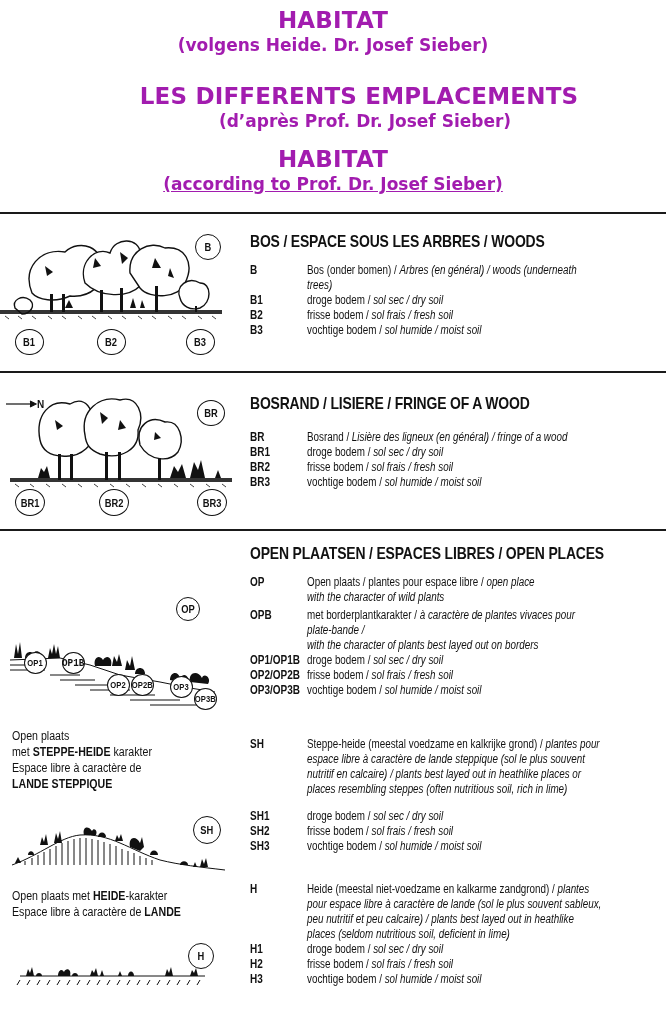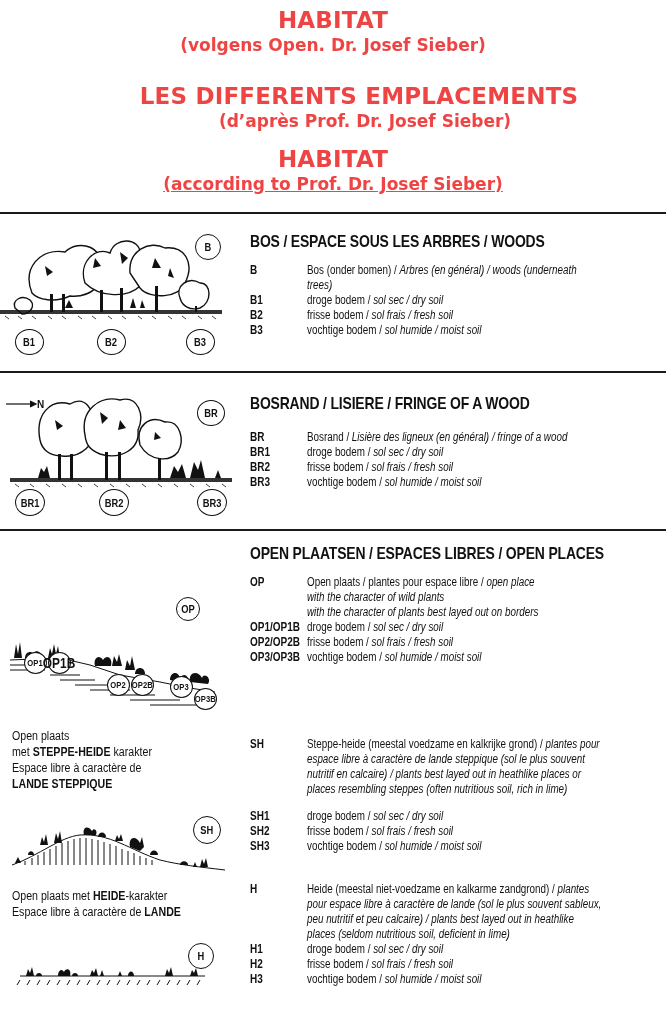--- a/index.html
+++ b/index.html
@@ -1,38 +1,38 @@
 <!DOCTYPE html>
 <html><head>
 <meta charset="utf-8">
 <style>
   html, body { margin:0; padding:0; background:#ffffff; }
   body { width:666px; height:1030px; position:relative; overflow:hidden; color:#111; font-family:"Liberation Sans", sans-serif; }
-  .hdr { position:absolute; left:0; width:666px; text-align:center; font-family:"DejaVu Sans", sans-serif; color:#ef4444; }
+  .hdr { position:absolute; left:0; width:666px; text-align:center; font-family:"DejaVu Sans", sans-serif; color:#a21caf; }
   .hdr .big { font-weight:bold; font-size:23px; letter-spacing:0.2px; }
   .hdr .sub { font-weight:bold; font-size:17px; }
   .rule { position:absolute; left:0; width:666px; height:2px; background:#1a1a1a; }
   .sec-title { position:absolute; left:250px; font-family:"Liberation Sans", sans-serif; font-weight:bold; font-size:17px; transform:scaleX(0.82); transform-origin:left center; white-space:nowrap; letter-spacing:-0.2px; }
   .entries { position:absolute; left:250px; width:416px; }
   .entry { display:flex; font-size:12px; line-height:15px; }
   .code { width:57px; flex:none; font-weight:bold; font-size:12.5px; transform:scaleX(0.8); transform-origin:left center; white-space:nowrap; }
   .desc { flex:1; transform:scaleX(0.82); transform-origin:left top; width:122%; white-space:normal; }
   .desc i { font-style:italic; }
   .side-label { position:absolute; left:12px; font-size:12.5px; line-height:16px; transform:scaleX(0.85); transform-origin:left top; white-space:nowrap; }
   .side-label b { font-weight:bold; }
   .circle { position:absolute; border:1.6px solid #111; border-radius:50%; display:flex; align-items:center; justify-content:center; font-weight:bold; font-size:11px; background:#fff; box-sizing:border-box; }
   .circle span { transform:scaleX(0.85); }
   svg { position:absolute; }
 </style>
 </head>
 <body>
 
 <div class="hdr" style="top:6px;">
   <div class="big" style="line-height:28px;">HABITAT</div>
-  <div class="sub" style="line-height:22px;">(volgens Open. Dr. Josef Sieber)</div>
+  <div class="sub" style="line-height:22px;">(volgens Heide. Dr. Josef Sieber)</div>
 </div>
 <div class="hdr" style="top:82px;padding-left:26px;">
   <div class="big" style="line-height:28px;">LES DIFFERENTS EMPLACEMENTS</div>
   <div class="sub" style="line-height:22px;margin-left:12px;">(d’après Prof. Dr. Josef Sieber)</div>
 </div>
 <div class="hdr" style="top:145px;">
   <div class="big" style="line-height:28px;">HABITAT</div>
   <div class="sub" style="line-height:22px;text-decoration:underline;">(according to Prof. Dr. Josef Sieber)</div>
 </div>
 
@@ -185,21 +185,21 @@
     <path d="M170 60 c0 -8 8 -10 10 -2 c4 -6 10 -2 8 6Z"></path>
       <path d="M190 62 c-2 -10 8 -12 12 -4 c2 -6 10 0 6 6Z"></path>
   </g>
 </svg>
 <div class="circle" style="left:176px; top:597px; width:24px; height:24px;">
     <span>OP</span>
   </div>
 <div class="circle" style="left:24px; top:652px; width:23px; height:22px; font-size:9px;">
     <span>OP1</span>
   </div>
-<div class="circle" style="left:48px; top:652px; width:23px; height:22px; font-size:14px;">
+<div class="circle" style="left:62px; top:652px; width:23px; height:22px; font-size:11px;font-family:Liberation Mono, monospace;">
     <span>OP1B</span>
   </div>
 <div class="circle" style="left:107px; top:674px; width:23px; height:22px; font-size:9px;">
     <span>OP2</span>
   </div>
 <div class="circle" style="left:131px; top:674px; width:23px; height:22px; font-size:9px;">
     <span>OP2B</span>
   </div>
 <div class="circle" style="left:170px; top:676px; width:23px; height:22px; font-size:9px;">
     <span>OP3</span>
@@ -210,20 +210,24 @@
 
 <div class="sec-title" style="top:544px;">OPEN PLAATSEN / ESPACES LIBRES / OPEN PLACES</div>
 <div class="entries" style="top:575px;">
   <div class="entry">
       <span class="code">OP</span>
       <span class="desc"><span>Open plaats / plantes pour espace libre / </span><i>open place</i></span>
     </div>
   <div class="entry">
       <span class="code"></span>
       <span class="desc"><span></span><i>with the character of wild plants</i></span>
+    </div>
+  <div class="entry" style="margin-top:3px;">
+      <span class="code">OPB</span>
+      <span class="desc"><span>met borderplantkarakter / </span><i>à caractère de plantes vivaces pour plate-bande  /</i></span>
     </div>
   <div class="entry">
       <span class="code"></span>
       <span class="desc"><span></span><i>with the character of plants best layed out on borders</i></span>
     </div>
   <div class="entry">
       <span class="code">OP1/OP1B</span>
       <span class="desc"><span>droge bodem / </span><i>sol sec / dry soil</i></span>
     </div>
   <div class="entry">

